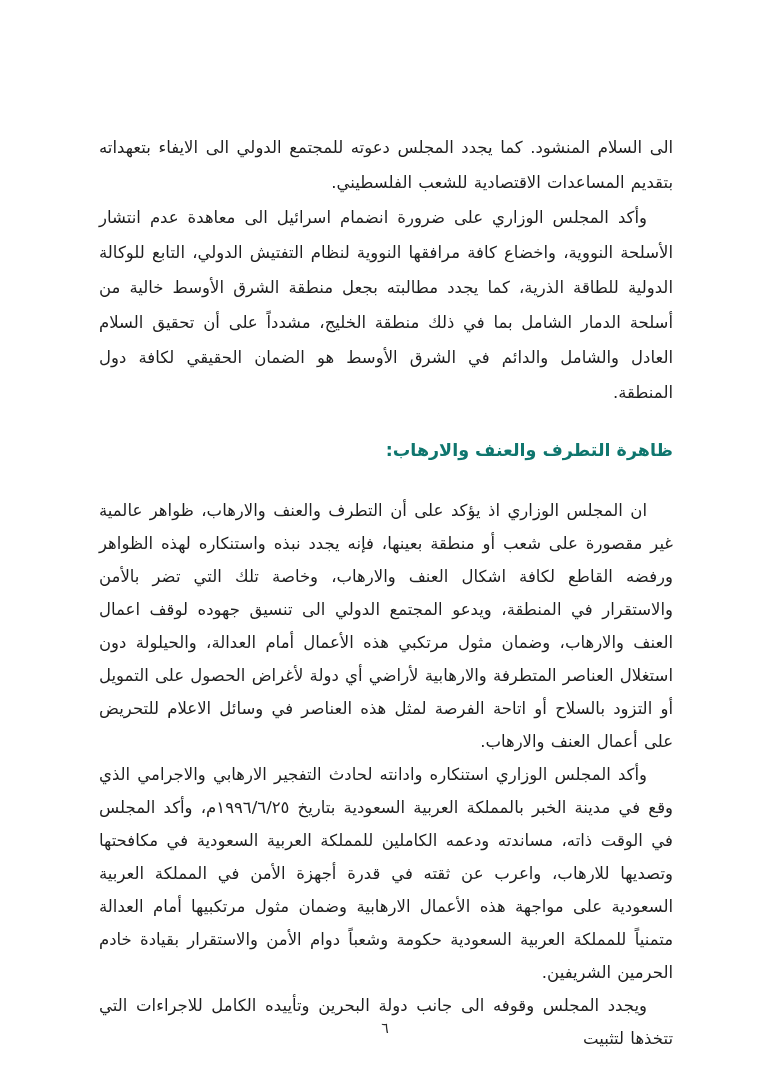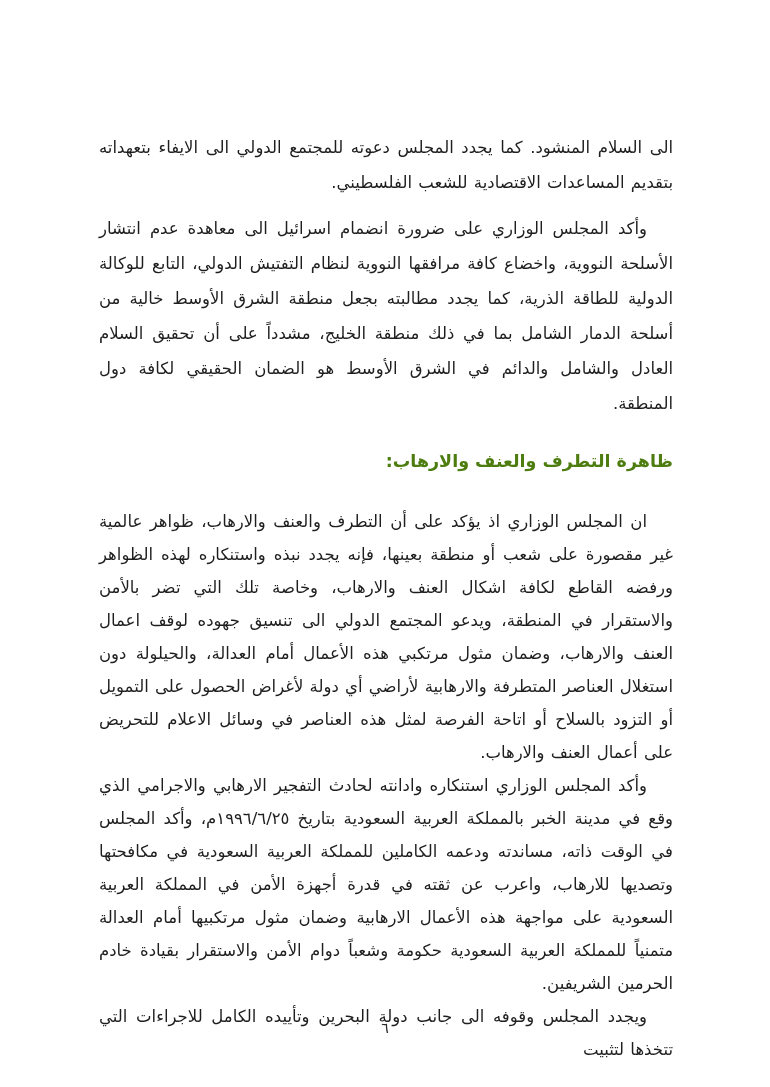--- a/index.html
+++ b/index.html
@@ -29,27 +29,27 @@
     margin: 0;
     font-size: 16.5px;
     letter-spacing: 0;
     word-spacing: 1px;
     color: #1e1e1e;
   }
   .para.upper { line-height: 35px; }
   .para.lower { line-height: 33px; }
   .para.indent { text-indent: 26px; }
   .p1 { margin-top: 130px; }
-  .p2 { margin-top: 11px; }
+  .p2 { }
   .doc-heading {
     margin: 23px 0 26px 0;
     font-size: 17.5px;
     font-weight: bold;
     line-height: 35px;
-    color: #4d7c0f;
+    color: #0f766e;
   }
   .p3 { margin-top: 16px; }
   .p4 { }
   .p5 { }
   .page-number {
     position: absolute;
     top: 1020px;
     left: 0;
     right: 0;
     text-align: center;

